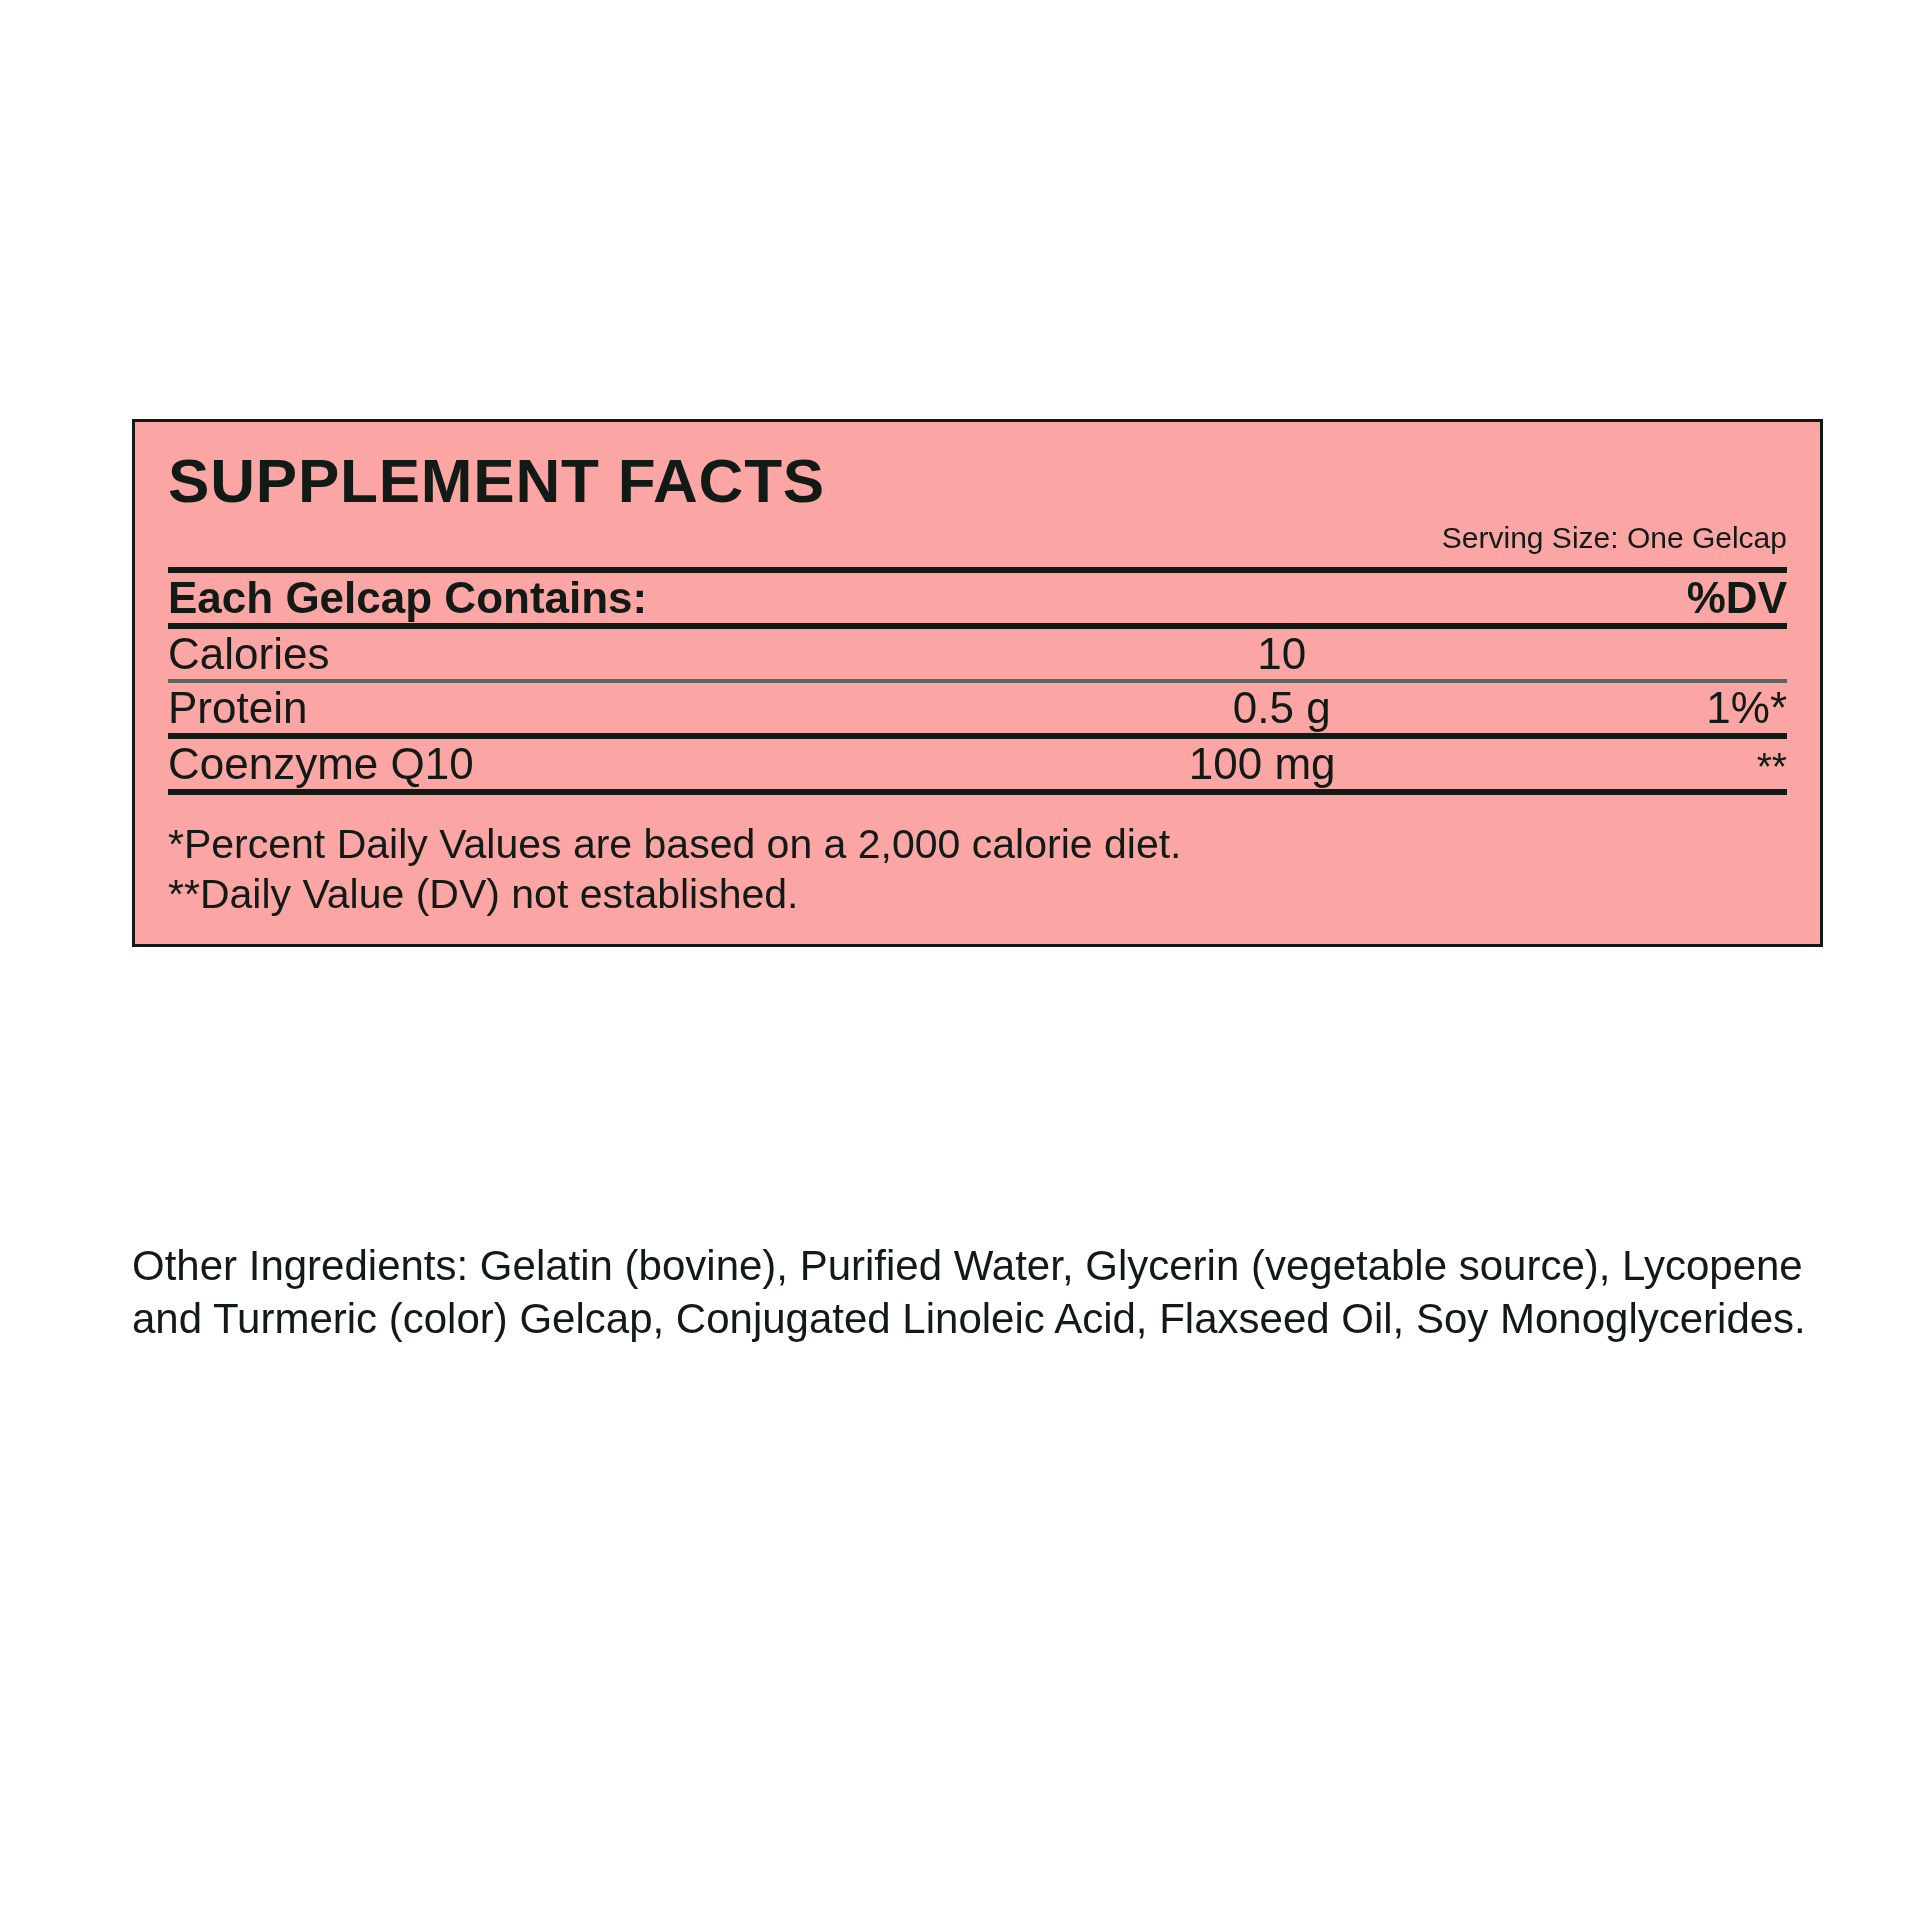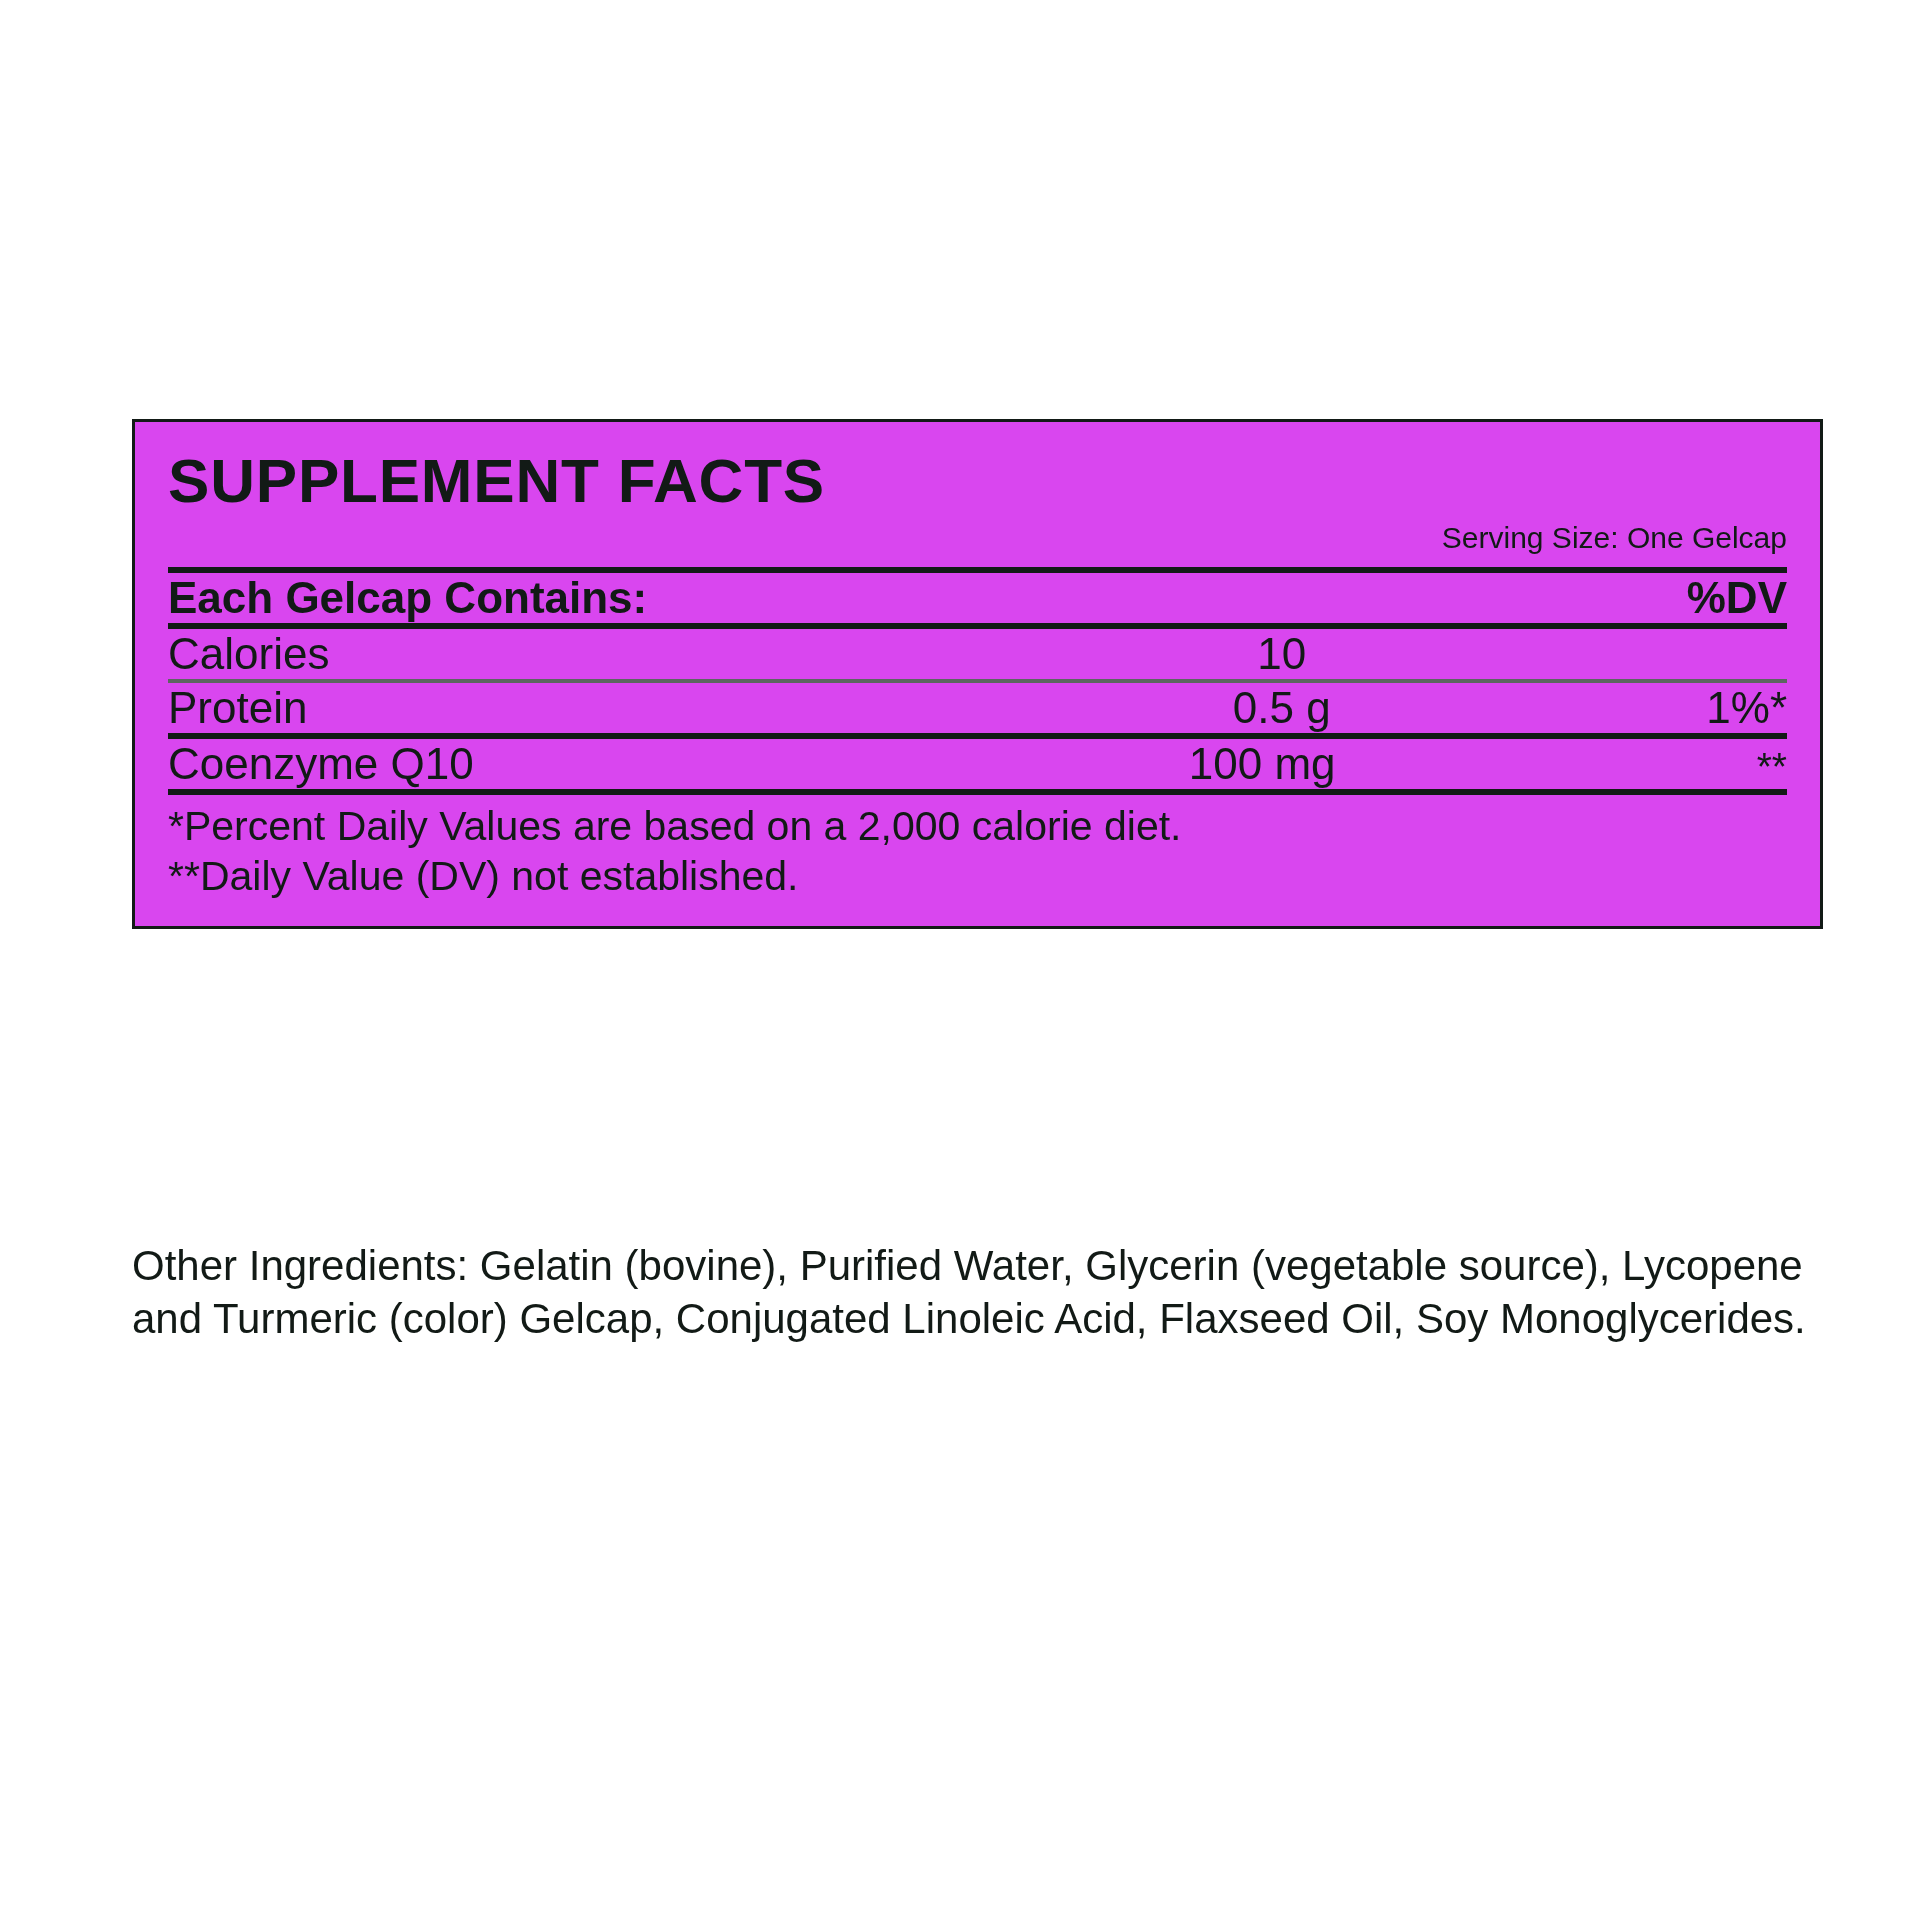--- a/index.html
+++ b/index.html
@@ -21,21 +21,21 @@
     box-sizing: border-box;
   }
 
   .panel {
     position: absolute;
     left: 132px;
     top: 419px;
     width: 1691px;
     box-sizing: border-box;
     border: 3.8px solid #121a16;
-    background: #d946ef;
+    background: #fca5a5;
     padding: 19.5px 33px 25.6px 33px;
   }
 
   .sf-title {
     font-size: 62px;
     font-weight: 700;
     letter-spacing: 0.8px;
     line-height: 1.05;
     margin: 6px 0 0 0;
     color: #121a16;
@@ -92,21 +92,21 @@
   }
   .row .col-amt { text-align: center; padding-right: 16.5px; }
   .row .col-dv  { text-align: right; }
 
   .row.coq .col-amt { padding-right: 45px; }
   .row.coq .col-dv  { font-size: 39px; vertical-align: bottom; }
 
   .footnotes {
     font-size: 41px;
     line-height: 1.22;
-    padding-top: 6px;
+    padding-top: 24px;
     color: #121a16;
   }
   .footnotes div { margin: 0; }
 
   .other-ing {
     position: absolute;
     left: 132px;
     top: 1240px;
     width: 1676px;
     font-size: 42px;

